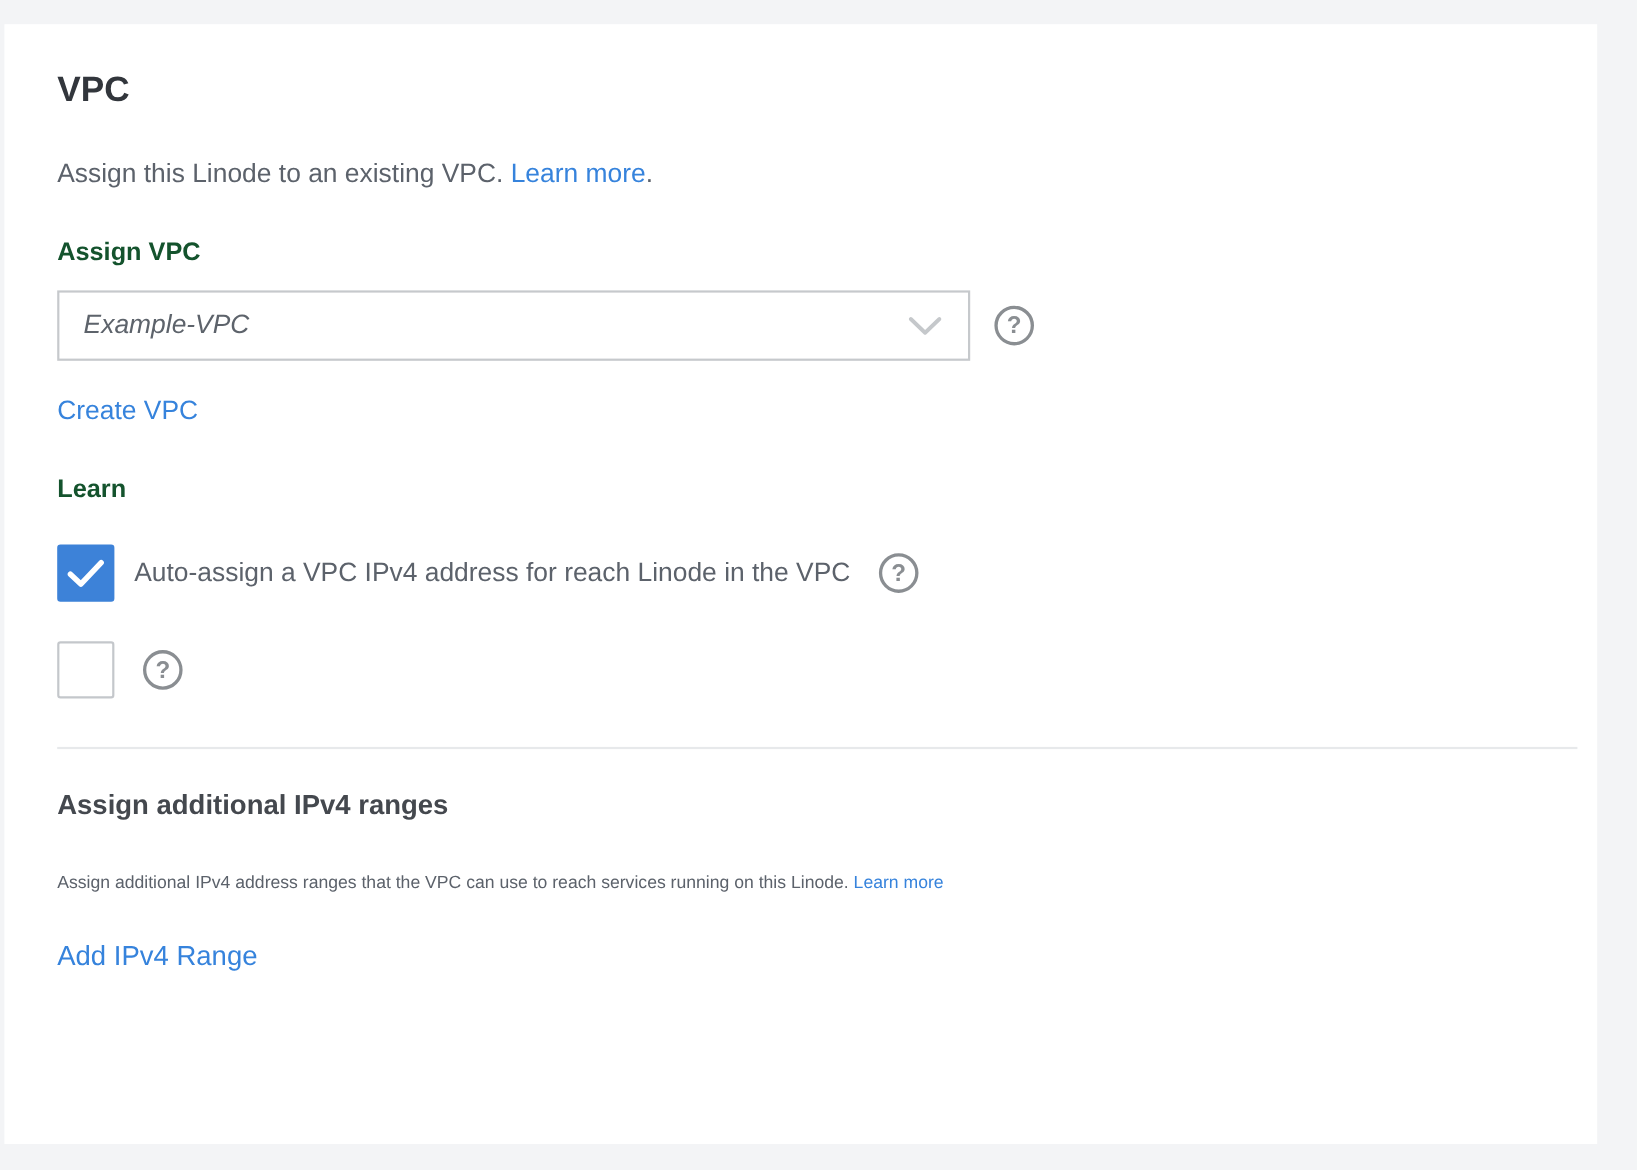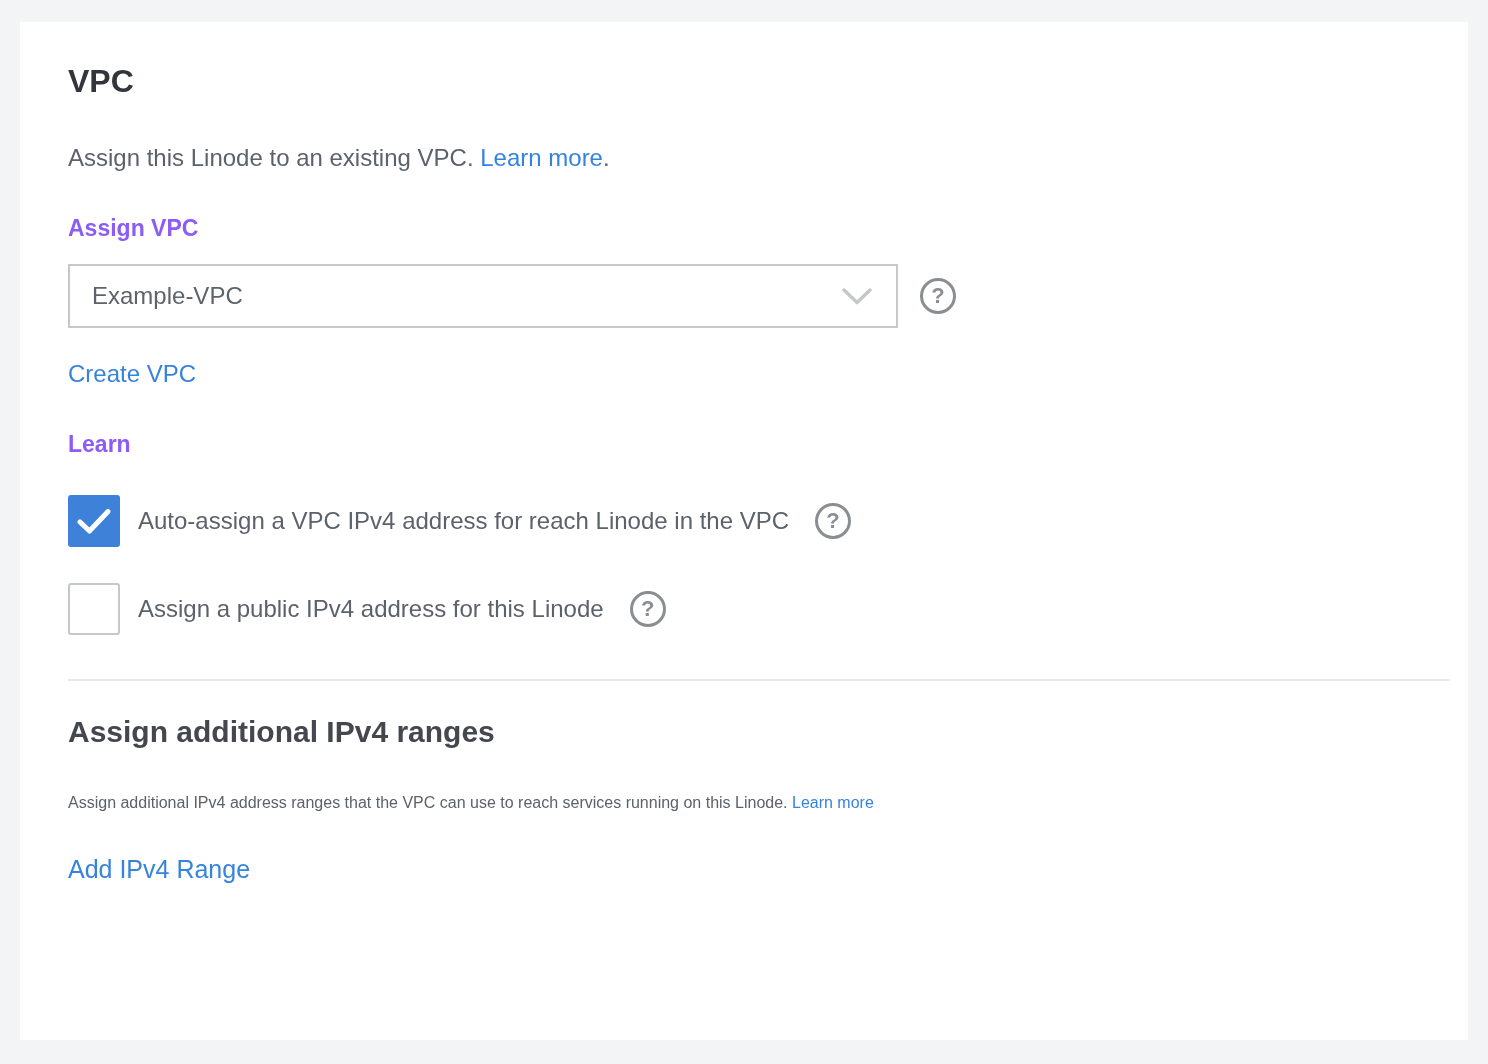--- a/index.html
+++ b/index.html
@@ -17,21 +17,21 @@
     margin: 0;
     padding: 0;
     width: 1488px;
     height: 1064px;
     overflow: hidden;
     background: var(--page-background);
     font-family: "Liberation Sans", "DejaVu Sans", sans-serif;
   }
   .card {
     position: absolute;
-    left: 20px;
+    left: 4px;
     top: 22px;
     width: 1448px;
     height: 1018px;
     background: var(--card-background);
     padding: 40px 48px 35px 48px;
   }
   .panel-title {
     margin: 0;
     font-size: 32px;
     line-height: 38px;
@@ -47,21 +47,21 @@
   .link {
     color: var(--accent-blue);
     text-decoration: none;
     cursor: pointer;
   }
   .field-label {
     margin-top: 40px;
     font-size: 23px;
     line-height: 30px;
     font-weight: 700;
-    color: #8b5cf6;
+    color: #14532d;
   }
   .field-label.subnet { margin-top: 41px; }
   .select-row {
     margin-top: 21px;
     display: flex;
     align-items: center;
   }
   .select {
     width: 830px;
     height: 64px;
@@ -69,20 +69,21 @@
     border: 2px solid var(--control-border-gray);
     display: flex;
     align-items: center;
     justify-content: space-between;
     padding: 0 24px 0 22px;
     cursor: pointer;
   }
   .select-value {
     font-size: 24px;
     color: #5d636b;
+    font-style: italic;
   }
   .chevron { flex: 0 0 auto; }
   .help {
     flex: 0 0 auto;
     width: 36px;
     height: 36px;
     margin-left: 22px;
     border: 3px solid var(--help-icon-gray);
     border-radius: 50%;
     display: flex;
@@ -132,21 +133,21 @@
   .check-row .help { margin-left: 26px; }
   .divider {
     border: none;
     margin: 44px 0 0 0;
     height: 2px;
     width: calc(100% + 30px);
     background: var(--divider-gray);
   }
   .section-heading {
     margin: 36px 0 0 0;
-    font-size: 30px;
+    font-size: 25px;
     line-height: 30px;
     font-weight: 700;
     color: #44484e;
   }
   .desc {
     margin: 37px 0 0 0;
     max-width: 850px;
     font-size: 16px;
     line-height: 37px;
     color: #5c626b;
@@ -194,21 +195,20 @@
     <span class="check-label">Auto-assign a VPC IPv4 address for reach Linode in the VPC</span>
     <span class="help">
         <span>?</span>
       </span>
   </div>
 
   <div class="check-row">
     <span class="checkbox" role="checkbox" aria-checked="false">
       
     </span>
-    <span class="check-label">Assign a public IPv4 address for this Linode</span>
     <span class="help">
         <span>?</span>
       </span>
   </div>
 
   <hr class="divider">
 
   <h2 class="section-heading">Assign additional IPv4 ranges</h2>
 
   <p class="desc"><span>Assign additional IPv4 address ranges that the VPC can use to reach services running on this Linode.</span>

